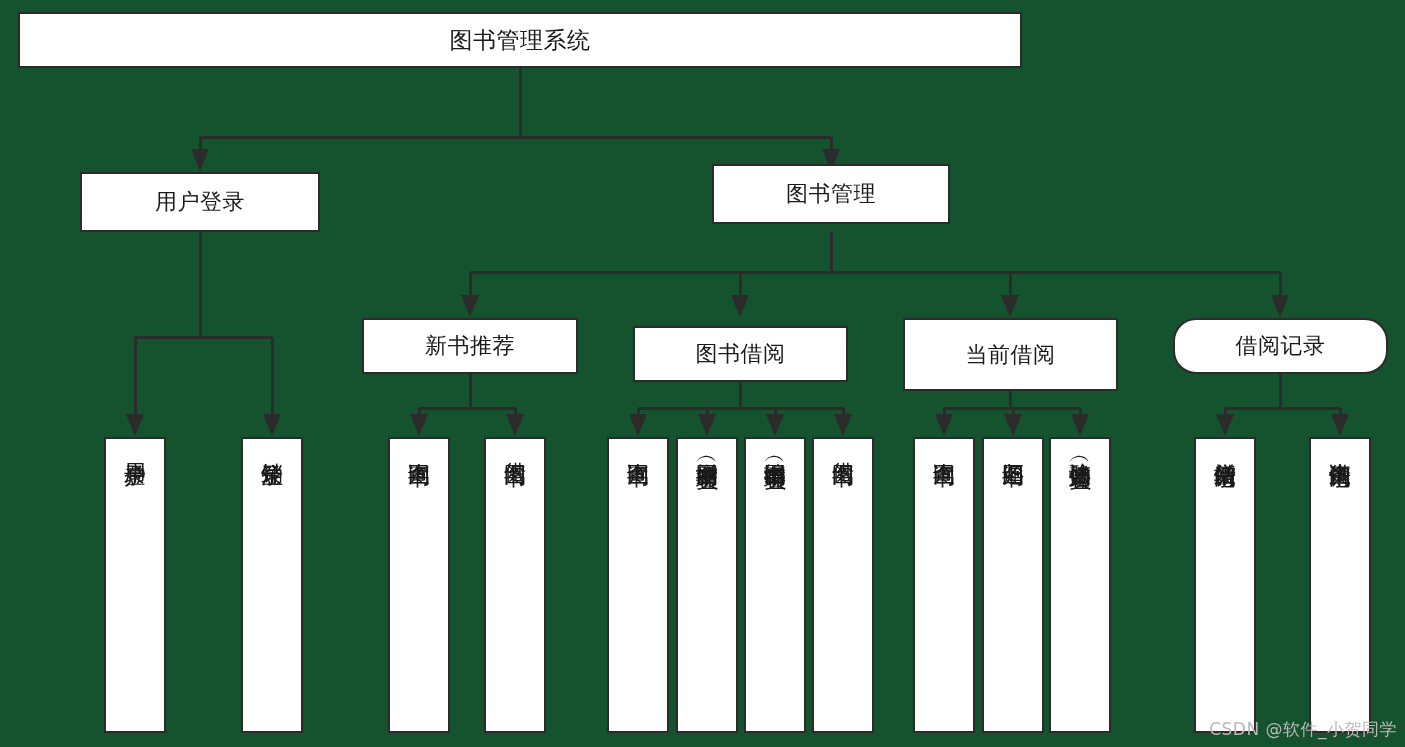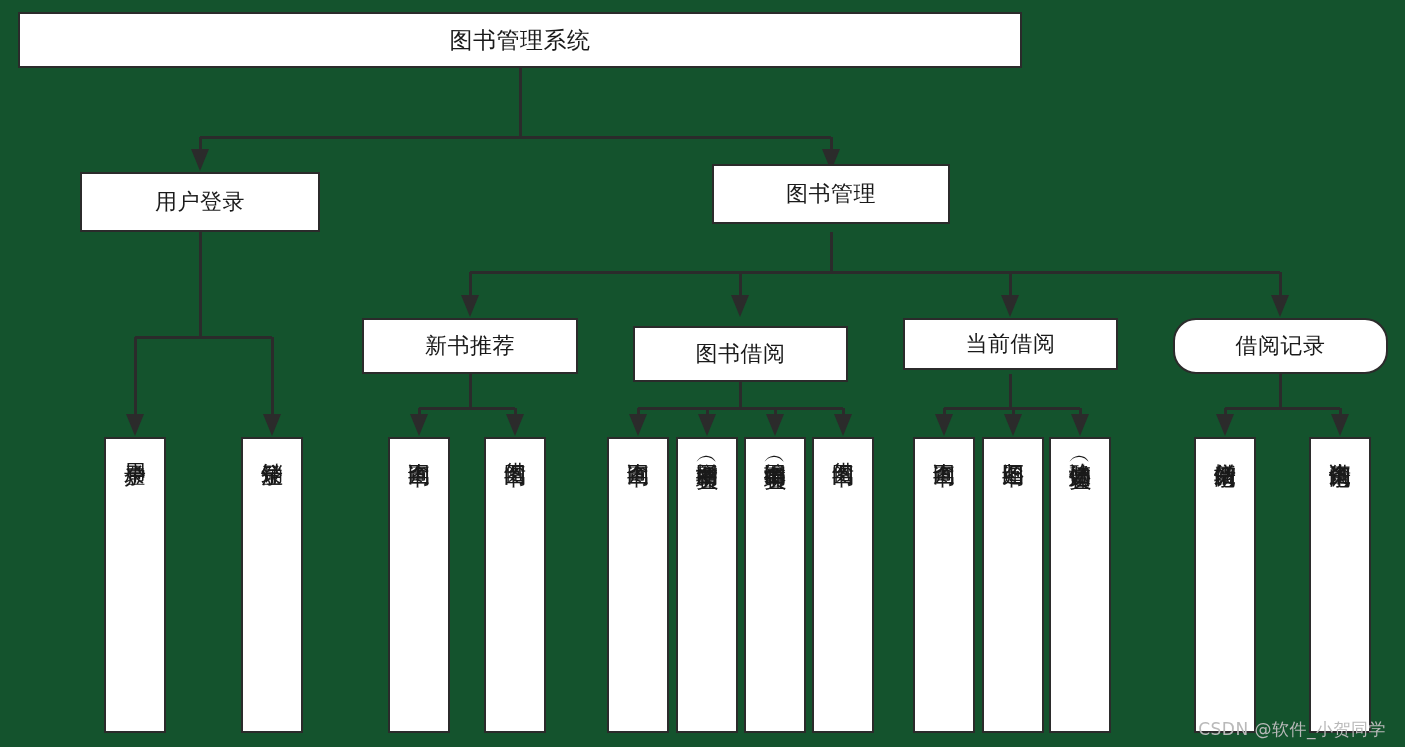--- a/index.html
+++ b/index.html
@@ -57,21 +57,21 @@
   .node.vertical .node-label {
     font-size: 22px;
     writing-mode: vertical-rl;
     text-orientation: upright;
     line-height: 1.08;
     letter-spacing: 1px;
     white-space: nowrap;
   }
   .watermark {
     position: absolute;
-    right: 19px;
+    right: 8px;
     bottom: 6px;
     font-size: 17px;
     color: #b9b9b9;
     letter-spacing: 0.5px;
     white-space: nowrap;
     z-index: 5;
     user-select: none;
   }
 </style>
 </head>
@@ -151,21 +151,21 @@
       </div>
     </div>
 
   <div id="level3-container">
       <div class="node horizontal" style="left: 362px; top: 318px; width: 216px; height: 56px;">
         <span class="node-label">新书推荐</span>
       </div>
       <div class="node horizontal" style="left: 633px; top: 326px; width: 215px; height: 56px;">
         <span class="node-label">图书借阅</span>
       </div>
-      <div class="node horizontal" style="left: 903px; top: 318px; width: 215px; height: 52px;">
+      <div class="node horizontal" style="left: 903px; top: 318px; width: 215px; height: 73px;">
         <span class="node-label">当前借阅</span>
       </div>
       <div class="node horizontal" style="left: 1173px; top: 318px; width: 215px; height: 56px; border-radius: 23px;">
         <span class="node-label">借阅记录</span>
       </div>
     </div>
 
   <div id="leaves-container">
       <div class="node vertical" style="left: 104px; top: 437px; width: 62px; height: 296px;">
         <span class="node-label">用户登录</span>

